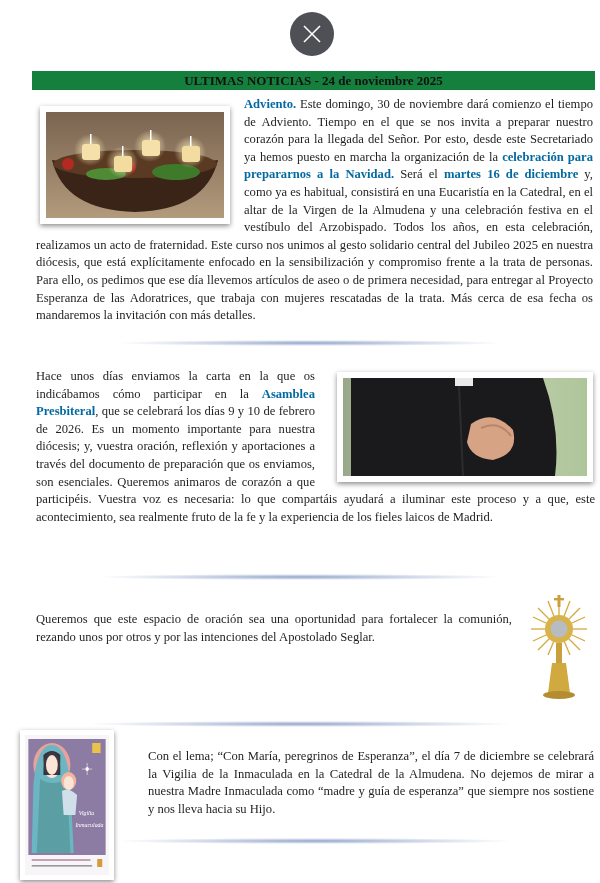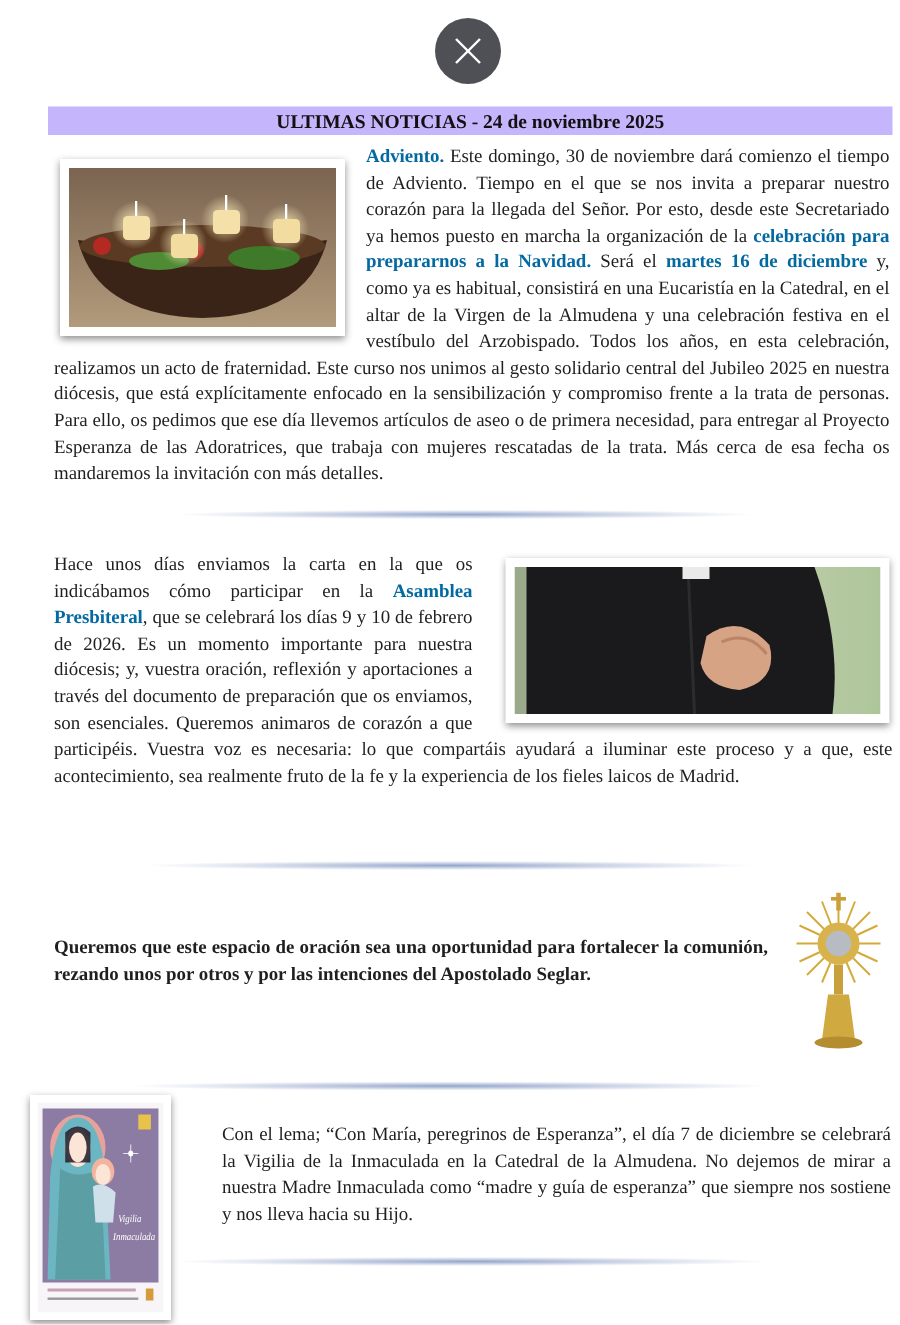--- a/index.html
+++ b/index.html
@@ -7,21 +7,21 @@
   body { font-family: "Liberation Serif", "DejaVu Serif", serif; color: #1a1a1a; position: relative; }
 
   .header { position: absolute; left: 0; top: 0; width: 600px; height: 66px; }
   .logo { position: absolute; left: 42px; top: 6px; width: 118px; height: 48px; }
   .logo-shield { position: absolute; left: 4px; top: 2px; width: 34px; height: 36px; }
   .logo-title { position: absolute; left: 42px; top: 6px; font-family: "Liberation Sans", sans-serif; font-size: 12.5px; line-height: 14px; color: #333; text-align: center; width: 72px; }
   .logo-sub { position: absolute; left: 0px; top: 38px; font-family: "Liberation Sans", sans-serif; font-size: 6.4px; color: #555; white-space: nowrap; }
 
   .close-btn { position: absolute; left: 290px; top: 12px; width: 44px; height: 44px; border-radius: 50%; background: #4e5055; cursor: pointer; display: flex; align-items: center; justify-content: center; }
 
-  .banner { position: absolute; left: 32px; top: 71px; width: 563px; height: 19px; background: #c4b5fd; text-align: center; font-weight: bold; font-size: 13px; line-height: 19px; color: #111; }
+  .banner { position: absolute; left: 32px; top: 71px; width: 563px; height: 19px; background: #15803d; text-align: center; font-weight: bold; font-size: 13px; line-height: 19px; color: #111; }
 
   .p { font-size: 12.6px; line-height: 17.6px; text-align: justify; color: #1f1f1f; }
   .p b { color: #0369a1; }
 
   .sec { position: absolute; left: 0; width: 600px; }
 
   .photo { position: absolute; background: #fff; box-shadow: 0 2px 5px rgba(0,0,0,0.45); padding: 6px; }
   .photo-inner { width: 100%; height: 100%; }
 
   .divider { position: absolute; height: 6px; background: radial-gradient(ellipse at center, rgba(130,150,195,0.85) 0%, rgba(170,185,215,0.55) 40%, rgba(255,255,255,0) 72%); }
@@ -112,21 +112,21 @@
     <p class="p">
       <span>Hace unos días enviamos la carta en la que os indicábamos cómo participar en la </span><b>Asamblea Presbiteral</b><span>, que se celebrará los días 9 y 10 de febrero de 2026. Es un momento importante para nuestra diócesis; y, vuestra oración, reflexión y aportaciones a través del documento de preparación que os enviamos, son esenciales. Queremos animaros de corazón a que participéis. Vuestra voz es necesaria: lo que compartáis ayudará a iluminar este proceso y a que, este acontecimiento, sea realmente fruto de la fe y la experiencia de los fieles laicos de Madrid.</span>
     </p>
   </div>
 </div>
 
 <div class="divider" style="left:100px; top:574px; width:400px;"></div>
 
 <div class="sec" style="top:603px;">
   <div style="position:absolute; left:36px; top:0; width:476px;">
-    <p class="p" style="margin-top:20px;font-weight:bold;">Queremos que este espacio de oración sea una oportunidad para fortalecer la comunión, rezando unos por otros y por las intenciones del Apostolado Seglar.</p>
+    <p class="p" style="margin-top:8px;">Queremos que este espacio de oración sea una oportunidad para fortalecer la comunión, rezando unos por otros y por las intenciones del Apostolado Seglar.</p>
   </div>
   <svg style="position:absolute; left:530px; top:-8px;" width="58" height="108" viewBox="0 0 58 108">
     <g stroke="#d4aa3a" stroke-width="1.3">
       <line x1="29" y1="34" x2="29" y2="4"></line>
       <line x1="29" y1="34" x2="50" y2="13"></line>
       <line x1="29" y1="34" x2="57" y2="34"></line>
       <line x1="29" y1="34" x2="50" y2="55"></line>
       <line x1="29" y1="34" x2="8" y2="55"></line>
       <line x1="29" y1="34" x2="1" y2="34"></line>
       <line x1="29" y1="34" x2="8" y2="13"></line>

